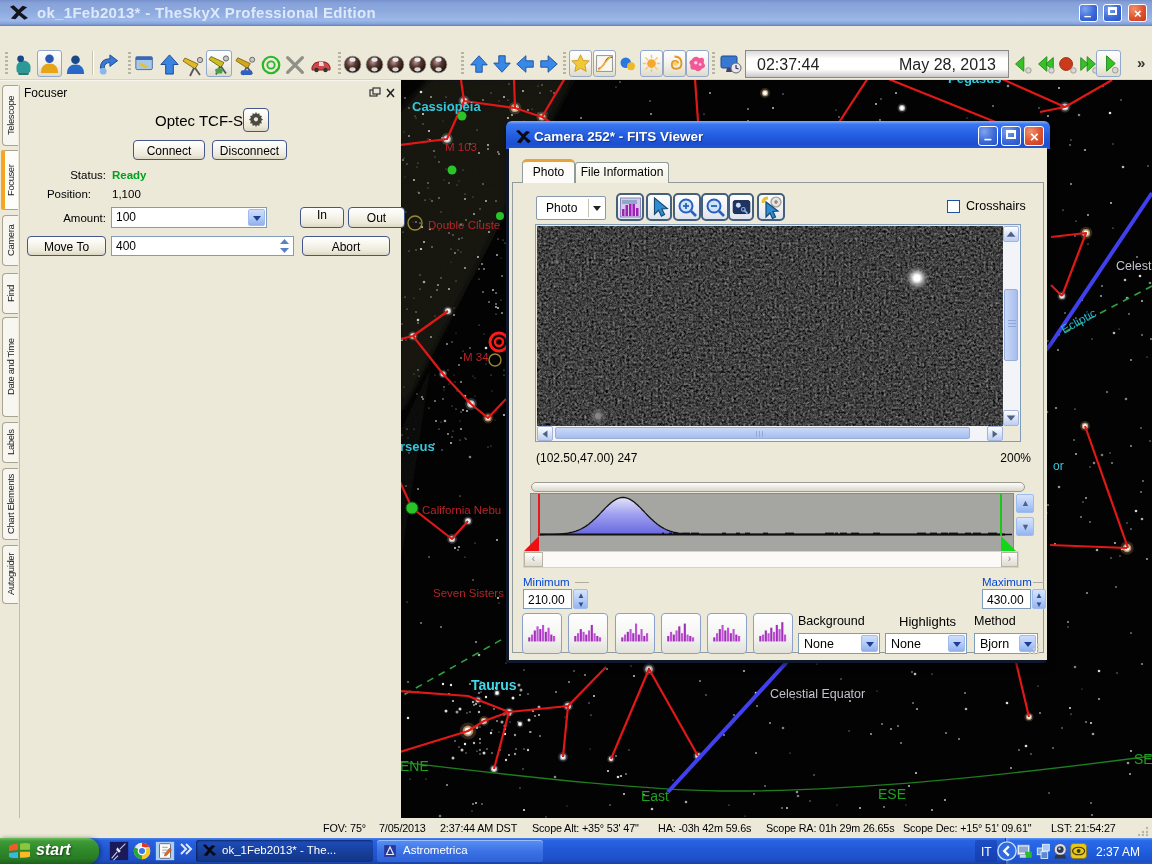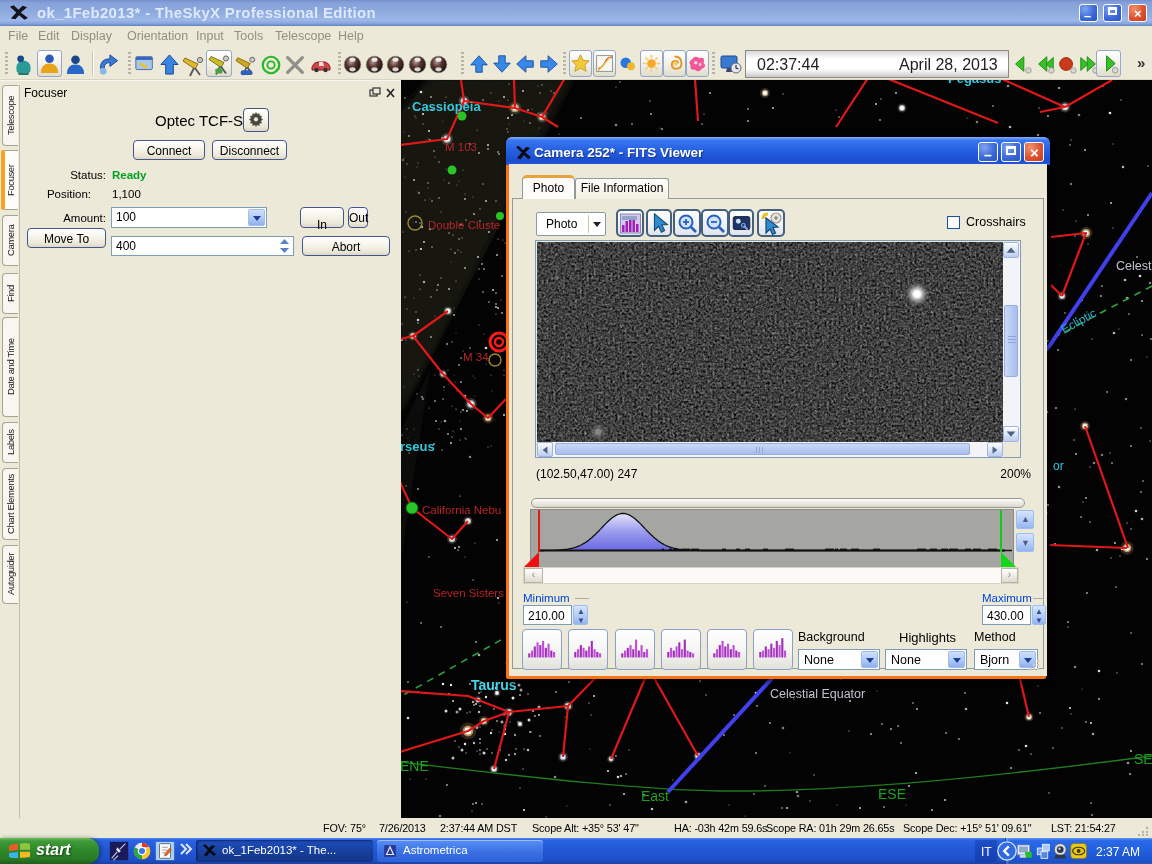--- a/index.html
+++ b/index.html
@@ -34,21 +34,21 @@
 background:linear-gradient(180deg,#ffffff 0%,#f6f4ea 45%,#ece8d8 80%,#dcd7c2 100%);
 font-size:12px;color:#000;text-align:center;box-shadow:0 1px 0 rgba(255,255,255,.7) inset;}
 .field{position:absolute;border:1px solid #7f9db9;background:#fff;font-size:12px;color:#000;}
 .combo-arrow{position:absolute;right:1px;top:1px;bottom:1px;width:17px;border-radius:2px;
 background:linear-gradient(180deg,#cfdffc 0%,#b4ccf8 50%,#90b0ec 100%);border:1px solid #9ebcf0;}
 .combo-arrow:after{content:"";position:absolute;left:4px;top:6px;border:4px solid transparent;border-top:5px solid #1c3f94;}
 
 #chartwrap{left:401px;top:80px;width:751px;height:738px;background:#020202;}
 
 #fits{left:506px;top:121px;width:540px;height:542px;border-radius:7px 7px 2px 2px;
-background:#f97316;box-shadow:2px 3px 6px rgba(0,0,0,.55);margin-top:16px;}
+background:#0f172a;box-shadow:2px 3px 6px rgba(0,0,0,.55);}
 #fitstitle{position:absolute;left:0;top:0;width:544px;height:28px;border-radius:6px 6px 0 0;
 background:linear-gradient(180deg,#82aefa 0%,#3a76f0 12%,#2560e2 48%,#1c4ed0 82%,#2458d8 100%);}
 #fitstitle .t{position:absolute;left:28px;top:8px;font-size:13.5px;font-weight:bold;color:#fff;text-shadow:1px 1px 1px rgba(0,0,30,.4);}
 #fitsbody{position:absolute;left:3px;top:27px;width:538px;height:512px;background:#ece9d8;}
 .tab{position:absolute;border:1px solid #919b9c;border-bottom:none;border-radius:3px 3px 0 0;font-size:12px;text-align:center;}
 .gb-label{color:#0046d5;font-size:11.5px;}
 .xpcombo{position:absolute;border:1px solid #7f9db9;background:#fff;font-size:12.5px;}
 .mini-spin{position:absolute;width:15px;border:1px solid #9ebcf0;border-radius:2px;
 background:linear-gradient(180deg,#d6e4fd 0%,#b4ccf8 55%,#94b4f0 100%);}
 
@@ -71,30 +71,20 @@
         <span style="left:4px;top:3px;font-size:13px">–</span>
       </div>
   <div class="capbtn capblue" style="left:1103px">
         <span style="left:4px;top:2px;width:9px;height:8px;border:2px solid #fff;border-top-width:3px;display:block"></span>
       </div>
   <div class="capbtn capred" style="left:1128px">
         <span style="left:5px;top:1px;font-size:13px">×</span>
       </div>
 </div>
 
-<div class="abs" id="menubar">
-  <span style="left:8px">File</span>
-      <span style="left:38px">Edit</span>
-      <span style="left:71px">Display</span>
-  <span style="left:127px">Orientation</span>
-      <span style="left:196px">Input</span>
-      <span style="left:234px">Tools</span>
-  <span style="left:275px">Telescope</span>
-      <span style="left:338px">Help</span>
-</div>
 
 <div class="abs" id="toolbar">
       <div class="abs" style="left:5px;top:6px;width:3px;height:22px;background:repeating-linear-gradient(180deg,#b8b4a4 0 2px,#ece9d8 2px 4px)"></div>
       <div class="abs" style="left:12px;top:7px;width:23px;height:23px;"><svg width="23" height="23" viewBox="0 0 24 24">
           <path d="M5 20 Q3 10 10 8 L14 8 Q21 10 19 20 Z" fill="#2a9a98"></path>
           <circle cx="9" cy="6" r="3.5" fill="#184888"></circle>
           <path d="M6 20 L18 20 L17 23 L7 23 Z" fill="#1f7a78"></path>
         </svg></div>
       <div class="abs" style="left:37px;top:4px;width:25px;height:27px;border:1px solid #94a8cc;border-radius:3px;background:linear-gradient(180deg,#fff,#f0eee6 60%,#e0dcc8);"><svg width="23" height="25" viewBox="0 0 24 24">
           <circle cx="12" cy="7" r="4.5" fill="#2858b8"></circle>
@@ -268,21 +258,21 @@
         </svg></div>
       <div class="abs" style="left:712px;top:6px;width:3px;height:22px;background:repeating-linear-gradient(180deg,#b8b4a4 0 2px,#ece9d8 2px 4px)"></div>
       <div class="abs" style="left:719px;top:6px;width:24px;height:24px;"><svg width="24" height="24" viewBox="0 0 24 24">
           <rect x="2" y="4" width="16" height="12" rx="1.5" fill="#3878d0" stroke="#1c4890"></rect>
           <path d="M8 16 L12 16 L13 20 L7 20 Z" fill="#446"></path>
           <circle cx="17" cy="16" r="5" fill="#e8e8f0" stroke="#667"></circle>
           <path d="M17 13 L17 16 L19.5 17" fill="none" stroke="#334" stroke-width="1.2"></path>
         </svg></div>
       <div class="abs" style="left:745px;top:4px;width:264px;height:28px;border:1px solid #888;background:linear-gradient(180deg,#d8d8d8,#ffffff 30%,#ffffff 70%,#c8c8c8);font-size:16px;color:#222">
         <span class="abs" style="left:11px;top:5px">02:37:44</span>
-        <span class="abs" style="left:153px;top:5px">April 28, 2013</span>
+        <span class="abs" style="left:153px;top:5px">May 28, 2013</span>
       </div>
       <div class="abs" style="left:1011px;top:7px;width:22px;height:22px;"><svg width="22" height="22" viewBox="0 0 24 24">
           <g transform="rotate(0 12 12)">
             <path d="M5 12 L14 4 L14 20 Z" fill="#38c028" stroke="#1f8818" stroke-width="1"></path>
           </g>
           <circle cx="19" cy="19" r="3" fill="#d8d8d0" stroke="#999"></circle>
         </svg></div>
       <div class="abs" style="left:1034px;top:7px;width:22px;height:22px;"><svg width="22" height="22" viewBox="0 0 24 24">
           <g transform="rotate(0 12 12)">
             <path d="M5 12 L14 4 L14 20 Z" fill="#38c028" stroke="#1f8818" stroke-width="1"></path>
@@ -1522,23 +1512,23 @@
           </svg>
     </div>
     <div class="xpbtn" style="left:113px;top:59px;width:72px;height:20px;padding-top:3px">Connect</div>
     <div class="xpbtn" style="left:192px;top:59px;width:75px;height:20px;padding-top:3px">Disconnect</div>
     <div class="abs" style="left:12px;top:88px;width:74px;text-align:right">Status:</div>
     <div class="abs" style="left:92px;top:88px;color:#00a020;font-weight:bold">Ready</div>
     <div class="abs" style="left:12px;top:107px;width:74px;text-align:center">Position:</div>
     <div class="abs" style="left:92px;top:107px">1,100</div>
     <div class="abs" style="left:12px;top:131px;width:74px;text-align:right">Amount:</div>
     <div class="field" style="left:91px;top:126px;width:156px;height:21px;padding:2px 0 0 4px">100<div class="combo-arrow"></div></div>
-    <div class="xpbtn" style="left:280px;top:126px;width:44px;height:21px;padding-top:10px">In</div>
-    <div class="xpbtn" style="left:328px;top:126px;width:20px;height:21px;padding-top:3px">Out</div>
-    <div class="xpbtn" style="left:7px;top:147px;width:79px;height:20px;padding-top:3px">Move To</div>
+    <div class="xpbtn" style="left:280px;top:126px;width:44px;height:21px;padding-top:0">In</div>
+    <div class="xpbtn" style="left:328px;top:126px;width:57px;height:21px;padding-top:3px">Out</div>
+    <div class="xpbtn" style="left:7px;top:155px;width:79px;height:20px;padding-top:3px">Move To</div>
     <div class="field" style="left:91px;top:155px;width:183px;height:20px;padding:2px 0 0 4px">400
       <svg class="abs" style="right:3px;top:2px" width="11" height="14" viewBox="0 0 11 14">
             <path d="M5.5 0 L10 5 L1 5 Z" fill="#5a80c8"></path>
             <path d="M5.5 14 L10 9 L1 9 Z" fill="#5a80c8"></path>
           </svg>
     </div>
     <div class="xpbtn" style="left:282px;top:155px;width:88px;height:20px;padding-top:3px">Abort</div>
   </div>
 </div>
 
@@ -1818,24 +1808,24 @@
             <circle cx="3" cy="11" r="1.3"></circle>
             <circle cx="7" cy="11" r="1.3"></circle>
             <circle cx="11" cy="11" r="1.3"></circle>
           </g>
         </svg>
 </div>
 </div>
 
 <div class="abs" id="statusbar">
   <span style="left:323px">FOV: 75°</span>
-      <span style="left:379px">7/26/2013</span>
+      <span style="left:379px">7/05/2013</span>
   <span style="left:440px">2:37:44 AM DST</span>
       <span style="left:532px">Scope Alt: +35° 53' 47"</span>
-  <span style="left:674px">HA: -03h 42m 59.6s</span>
+  <span style="left:658px">HA: -03h 42m 59.6s</span>
       <span style="left:766px">Scope RA: 01h 29m 26.65s</span>
   <span style="left:903px">Scope Dec: +15° 51' 09.61"</span>
       <span style="left:1051px">LST: 21:54:27</span>
       <svg class="abs" style="left:1138px;top:8px" width="12" height="10">
         <g fill="#b8b4a0">
           <circle cx="9" cy="2" r="1.2"></circle>
           <circle cx="5" cy="6" r="1.2"></circle>
           <circle cx="9" cy="6" r="1.2"></circle>
           <circle cx="1" cy="9" r="1.2"></circle>
           <circle cx="5" cy="9" r="1.2"></circle>

